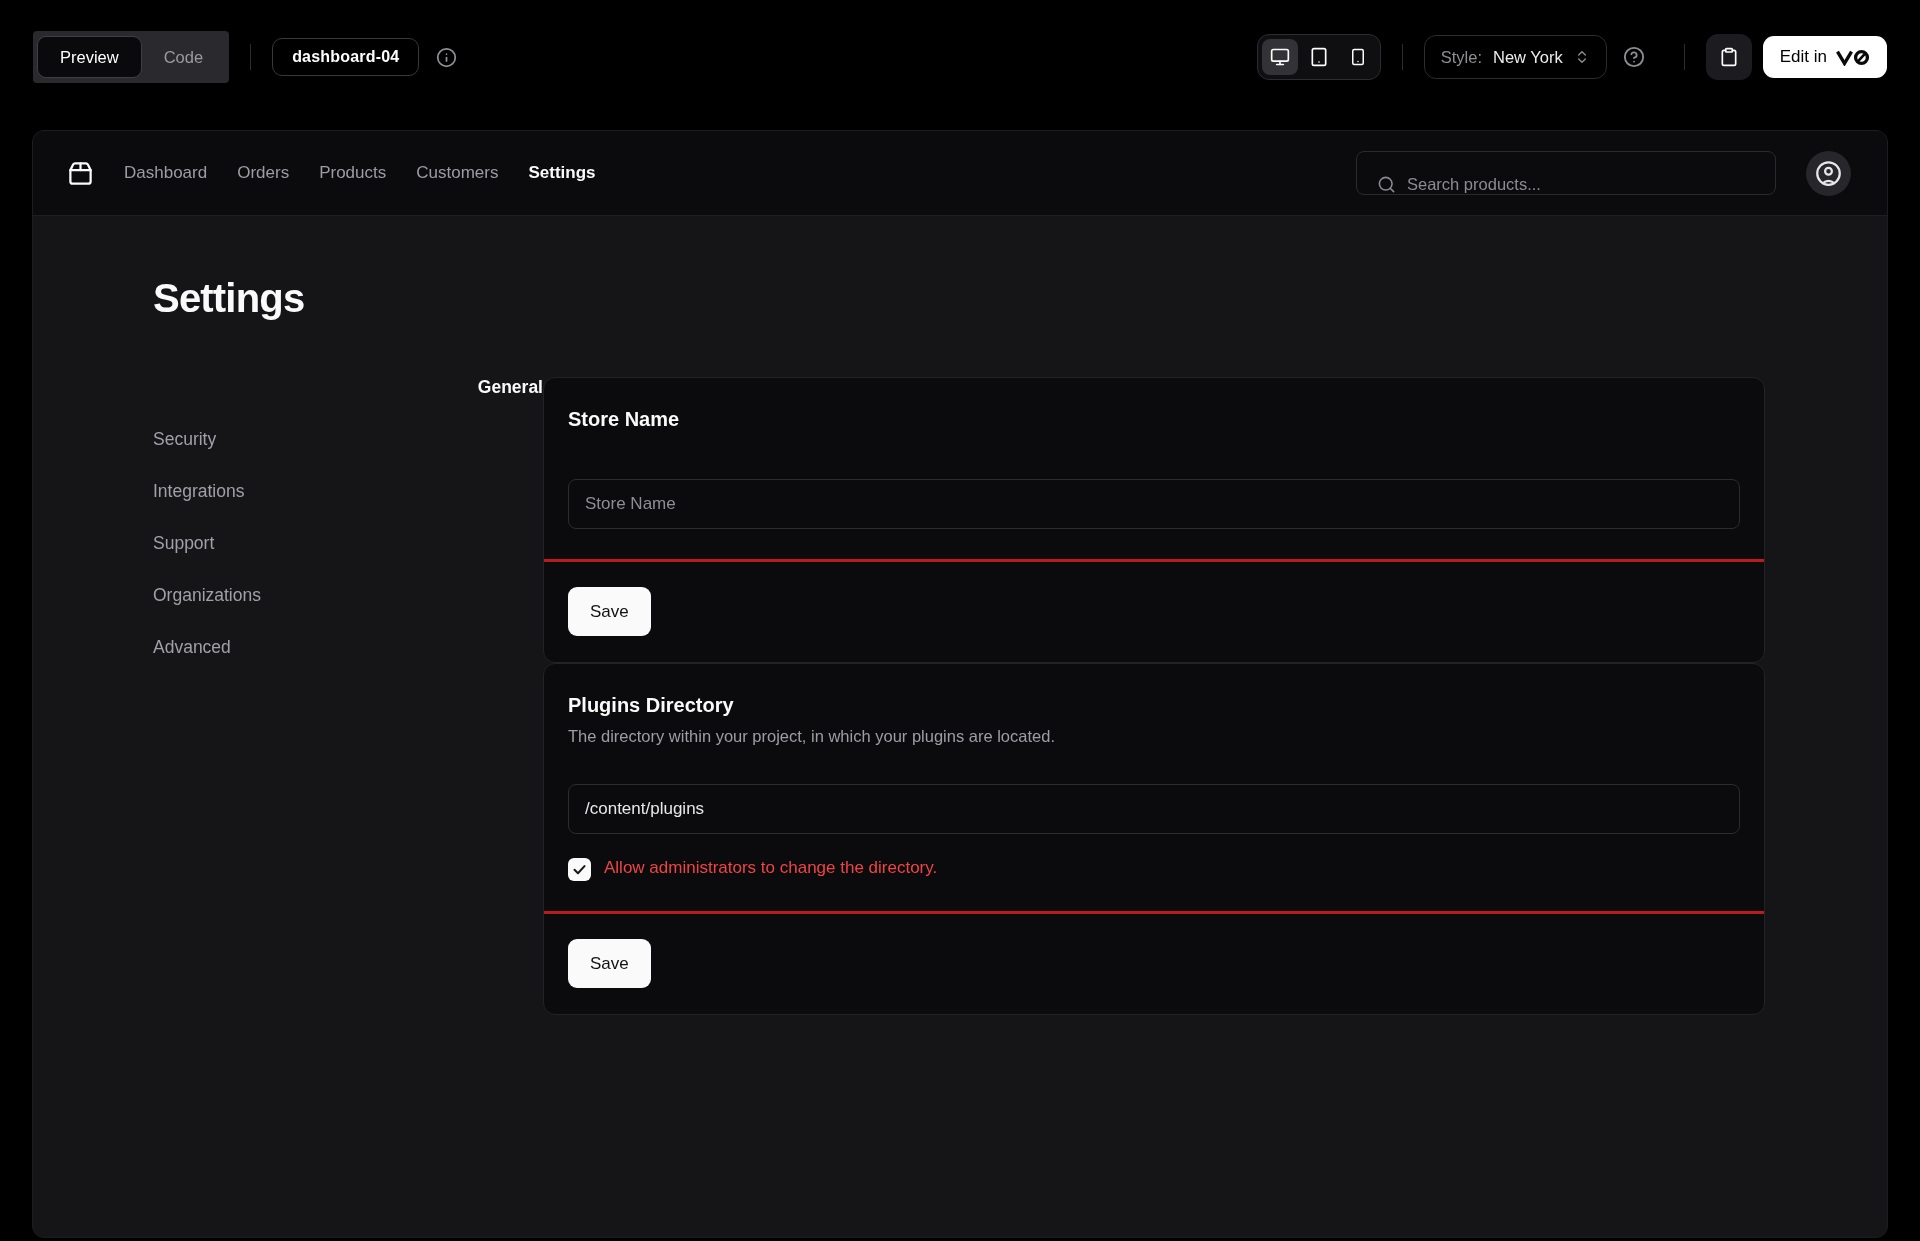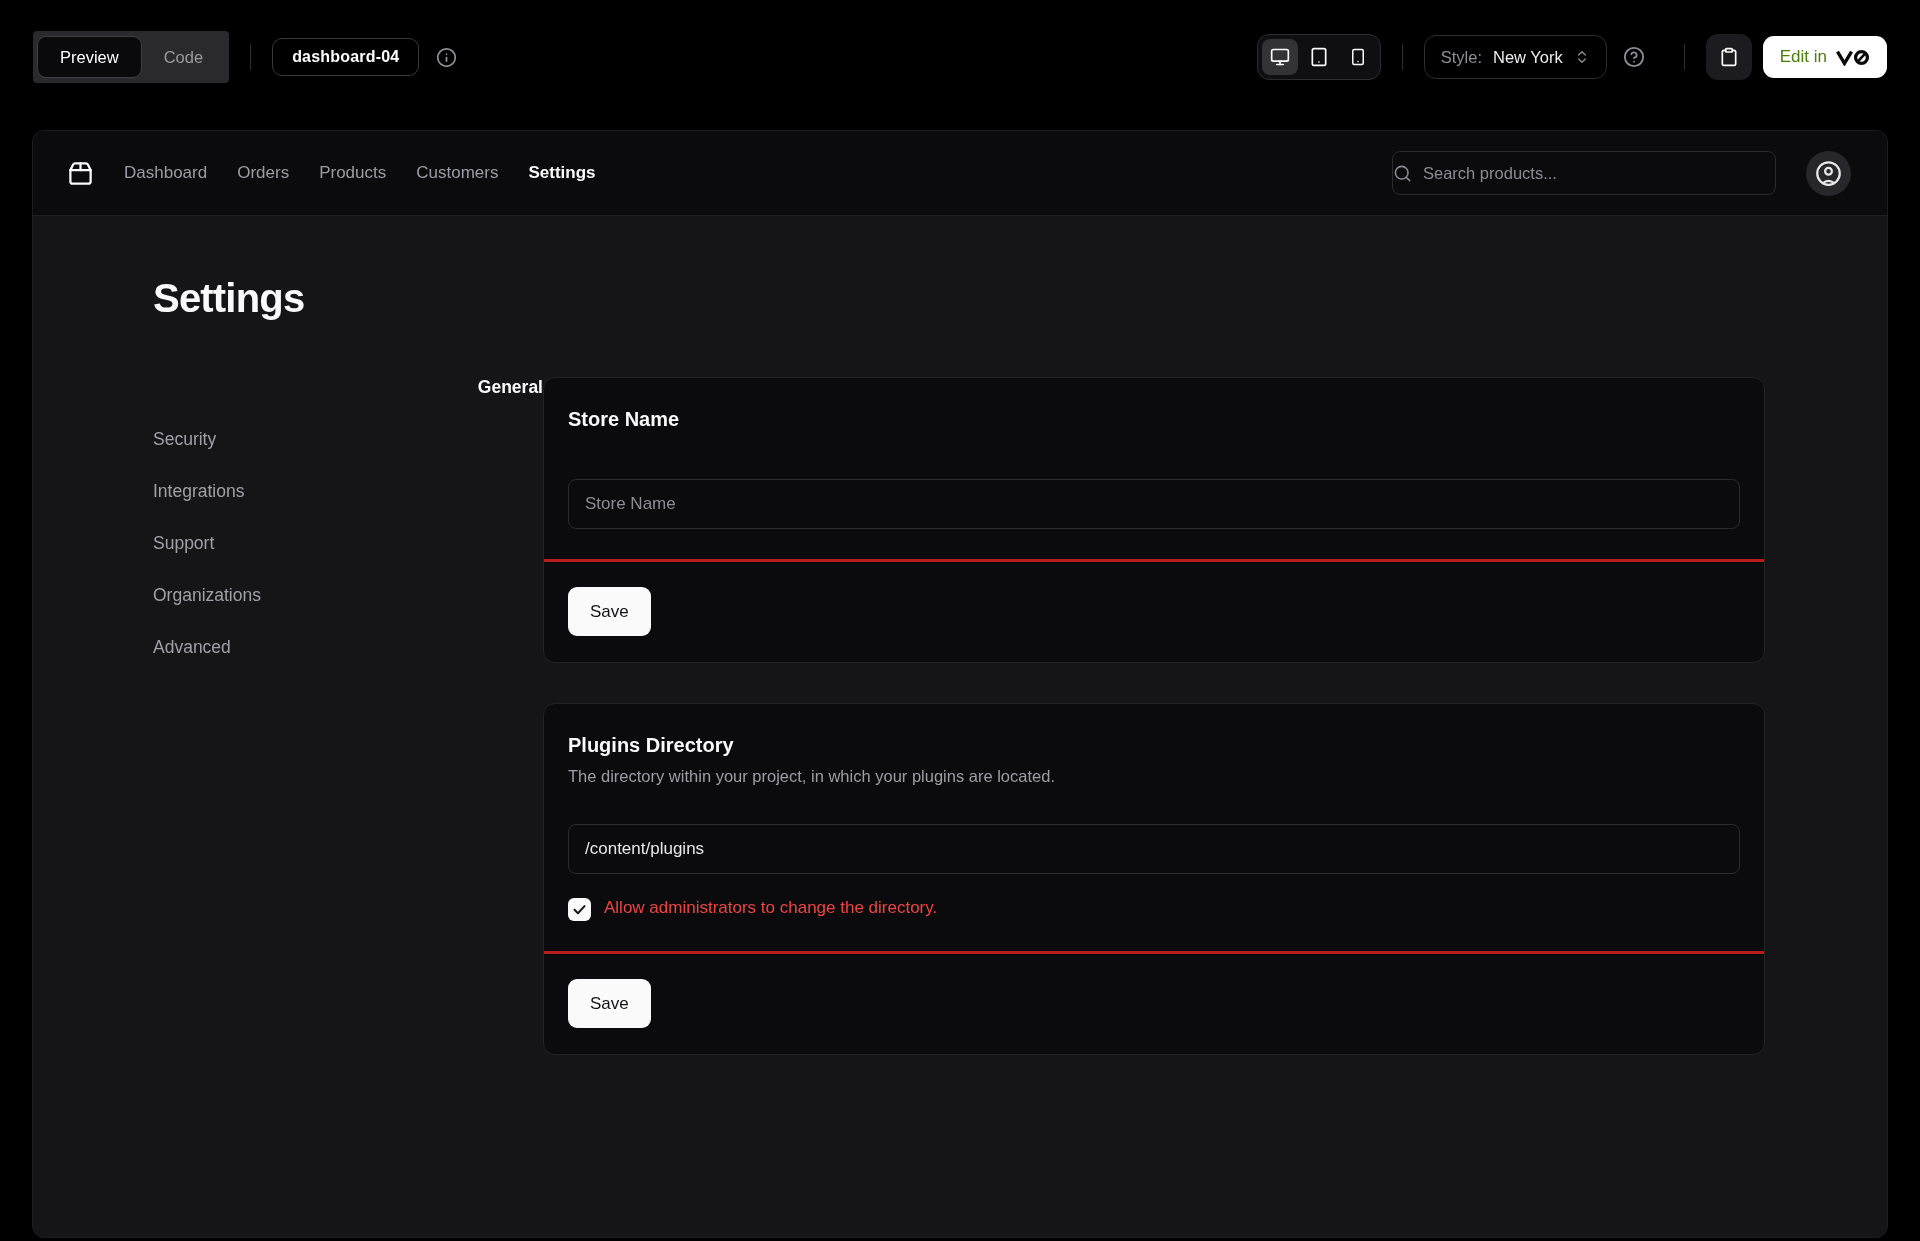--- a/index.html
+++ b/index.html
@@ -114,21 +114,21 @@
     display: flex; align-items: center; justify-content: center;
     cursor: pointer;
     margin-right: 11px;
   }
   .edit-btn {
     height: 42px;
     padding: 0 17px;
     border-radius: 11px;
     background: #ffffff;
     border: none;
-    color: #4d7c0f;
+    color: #000000;
     font-family: "Liberation Sans", sans-serif;
     font-size: 17px;
     font-weight: 500;
     display: flex; align-items: center; gap: 9px;
     cursor: pointer;
   }
 
   
   .preview {
     margin: 16px 32px;
@@ -157,25 +157,25 @@
     font-size: 17px;
     color: #9c9ca4;
     text-decoration: none;
     cursor: pointer;
     white-space: nowrap;
   }
   .nav-link.active { color: #fafafa; font-weight: 600; }
 
   .search-box {
     margin-left: auto;
-    width: 384px; height: 44px;
+    width: 420px; height: 44px;
     border: 1px solid #2a2a2f;
     border-radius: 8px;
-    display: flex; align-items: center;
-    padding: 0 0;
+    display: flex; align-items: flex-end;
+    padding: 0 20px;
     gap: 11px;
     color: #8b8b93;
   }
   .search-box input {
     flex: 1;
     background: transparent;
     border: none; outline: none;
     font-family: "Liberation Sans", sans-serif;
     font-size: 16.5px;
     color: #e8e8ec;
@@ -204,21 +204,21 @@
   }
   .settings-grid {
     display: grid;
     grid-template-columns: 390px 1fr;
     align-items: start;
   }
   .settings-nav { display: flex; flex-direction: column; gap: 31px; font-size: 17.5px; }
   .settings-nav a { color: #a0a0a8; text-decoration: none; cursor: pointer; }
   .settings-nav a.active { color: #fafafa; font-weight: 600; text-align: right; }
 
-  .cards { display: flex; flex-direction: column; gap: 40px; }
+  .cards { display: flex; flex-direction: column; }
   .card {
     background: #0b0b0d;
     border: 1px solid #232327;
     border-radius: 12px;
   }
   .card-header { padding: 30px 24px 0; }
   .card-title { font-size: 20px; font-weight: 600; color: #fafafa; margin-bottom: 10px; }
   .card-desc { font-size: 16.5px; color: #9d9da5; }
   .card-content { padding: 38px 24px 30px; }
   .field {

